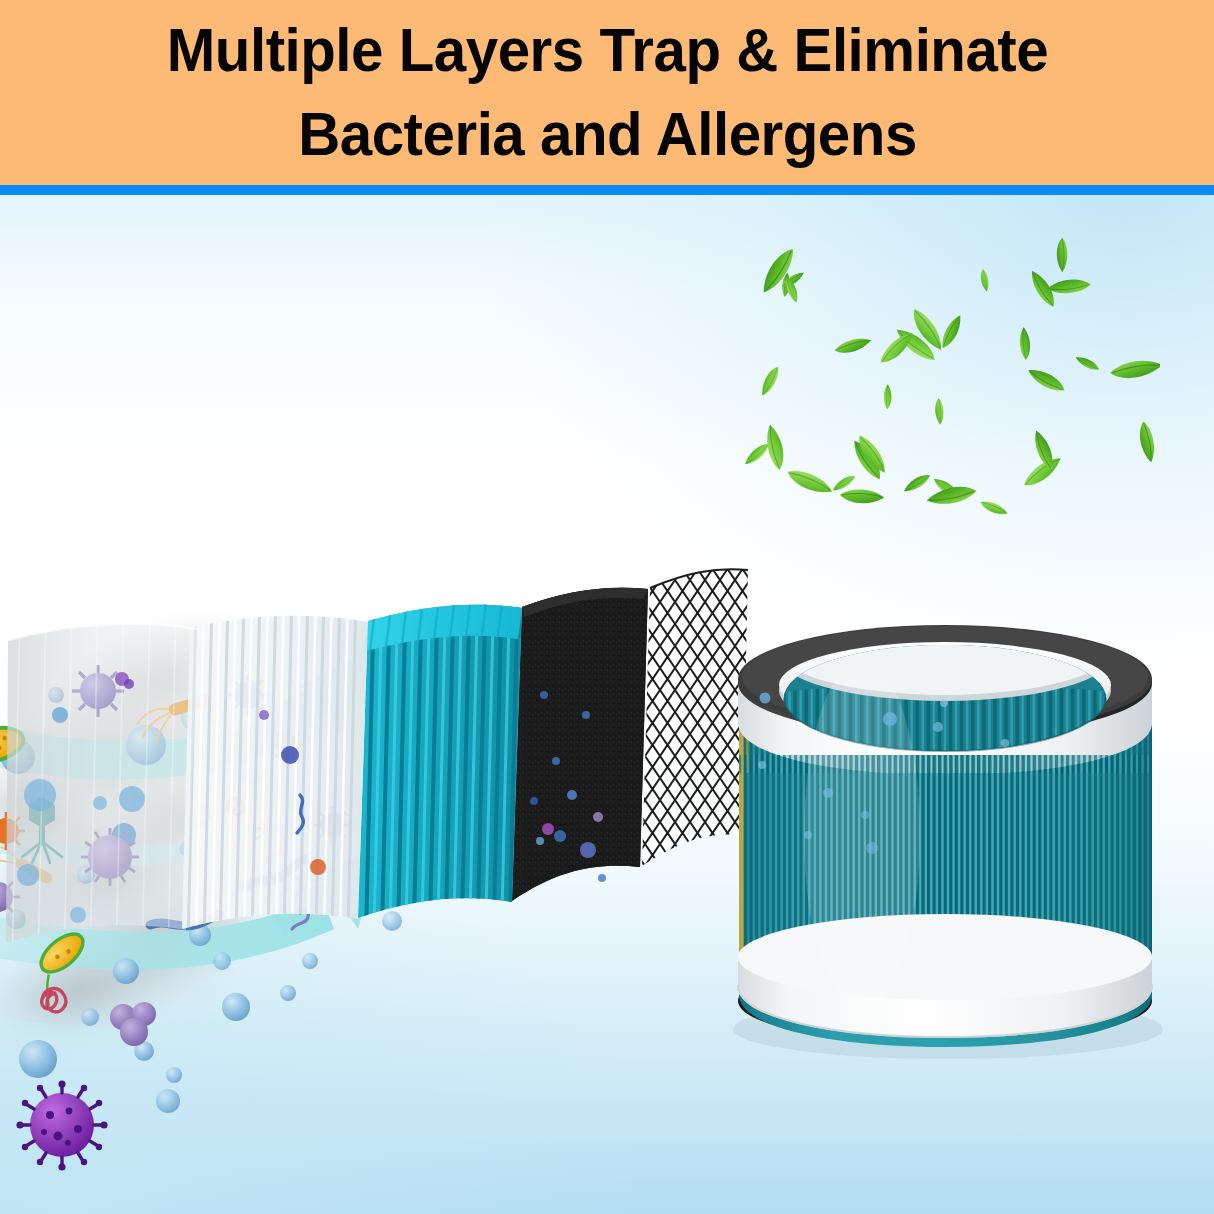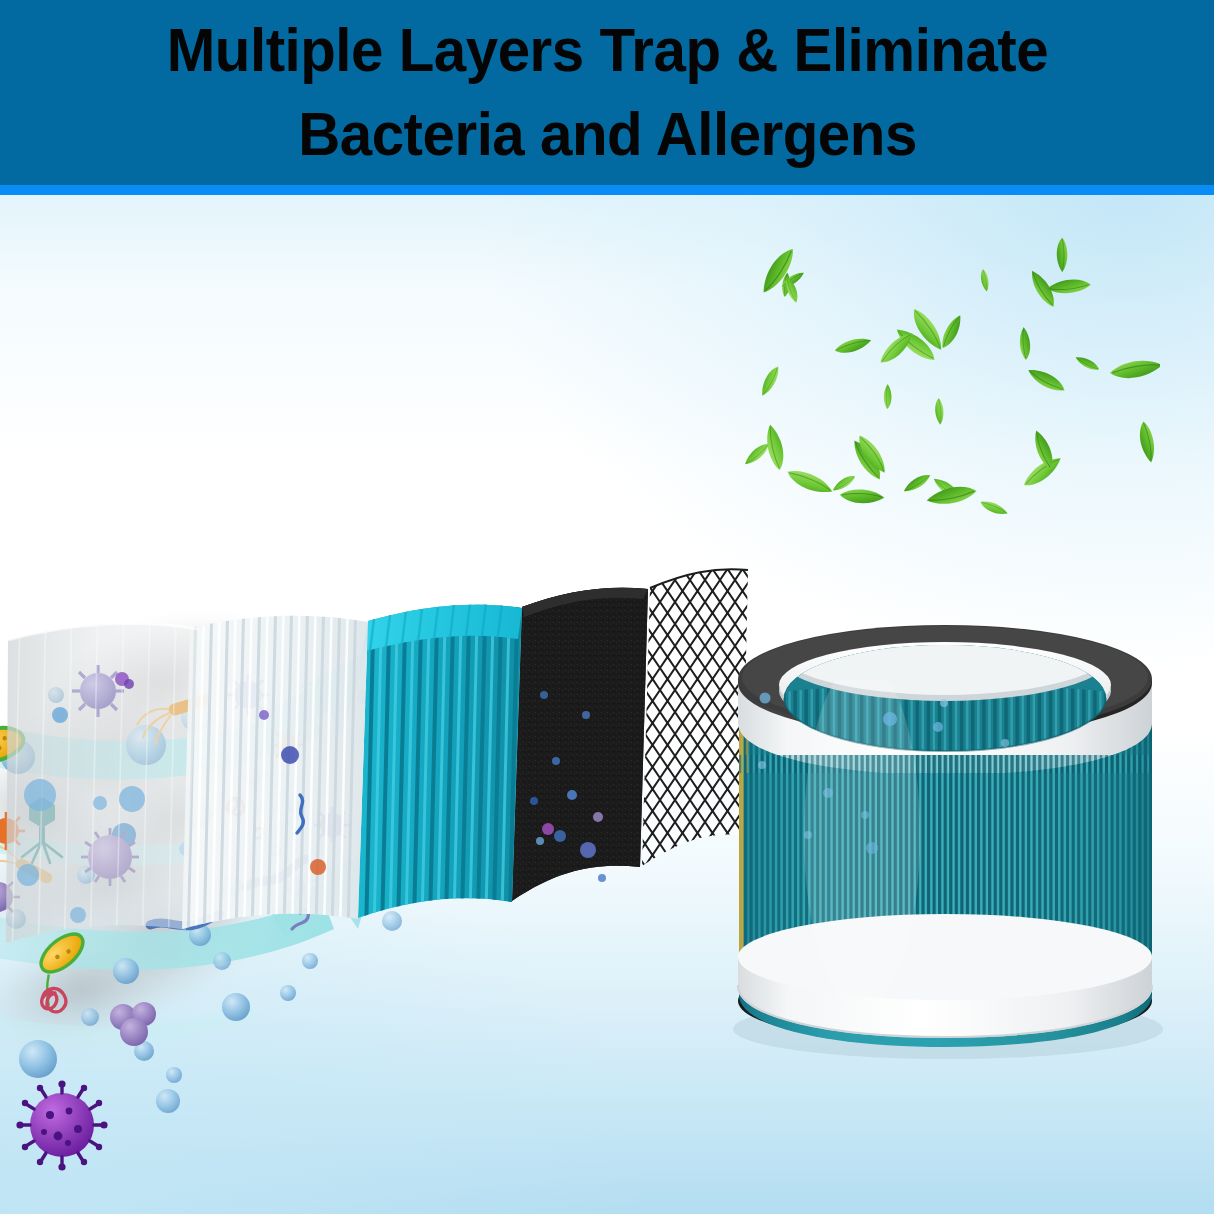--- a/index.html
+++ b/index.html
@@ -6,21 +6,21 @@
   body{
     width:1214px;height:1214px;overflow:hidden;
     font-family:"Liberation Sans", sans-serif;
     background:#ffffff;
   }
   #stage{position:relative;width:1214px;height:1214px;overflow:hidden;background:#fff;}
 
   
   #header{
     position:absolute;left:0;top:0;width:1214px;height:185px;
-    background:#0369a1;
+    background:#fdba74;
     display:flex;align-items:center;justify-content:center;
   }
   #title{
     text-align:center;
     color:#050505;
     font-family:"Liberation Sans", sans-serif;
     font-weight:bold;
     font-size:61px;
     line-height:1.37;
     letter-spacing:-0.5px;

